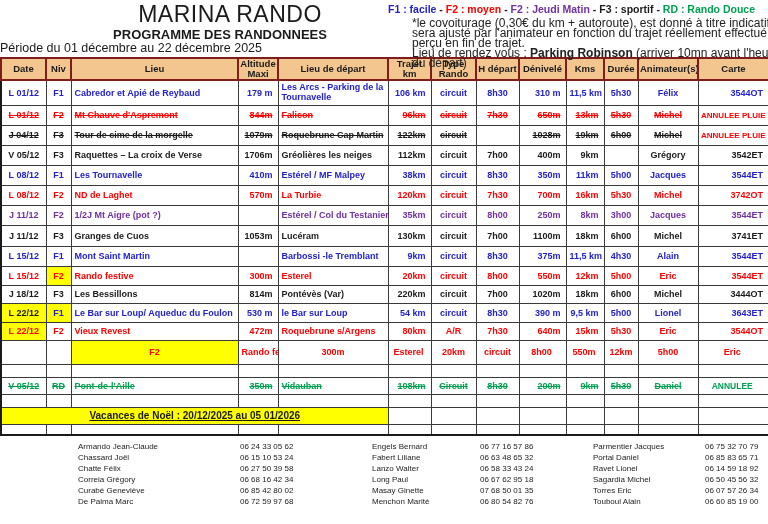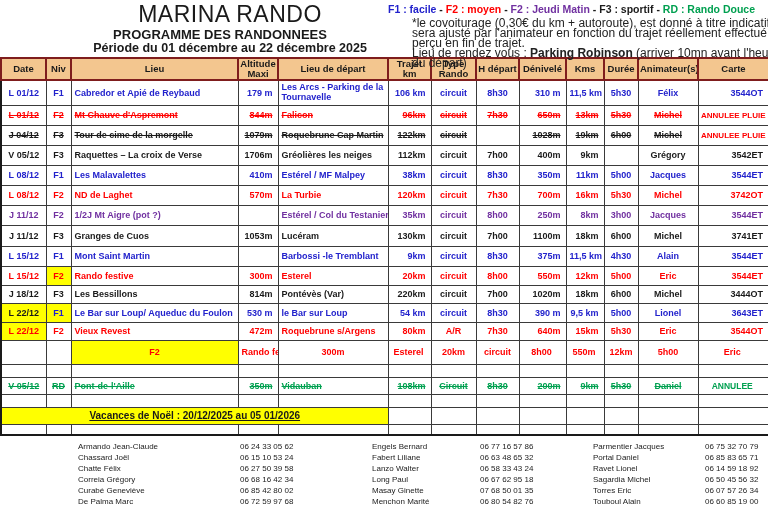--- a/index.html
+++ b/index.html
@@ -3,22 +3,22 @@
 <meta charset="utf-8">
 <style>
   html,body{margin:0;padding:0;}
   body{width:768px;height:524px;background:#fff;overflow:hidden;
        font-family:"Liberation Sans",sans-serif;color:#1a1a1a;}
   .top{position:relative;height:57px;}
   .title{position:absolute;left:0;top:1px;width:460px;text-align:center;
          font-size:23px;letter-spacing:.5px;}
   .subtitle{position:absolute;left:0;top:27px;width:440px;text-align:center;
          font-size:13px;font-weight:bold;}
-  .period{position:absolute;left:0;top:41px;width:460px;text-align:center;
-         font-size:12.5px;font-weight:bold;}
+  .period{position:absolute;left:0;top:41px;width:460px;
+         font-size:12.5px;font-weight:normal;}
   .legend{position:absolute;left:388px;top:3px;font-size:10.5px;font-weight:bold;white-space:nowrap;}
   .legend .sep{color:#1a1a1a;}
   .notes{position:absolute;left:412px;top:19px;width:376px;font-size:12px;line-height:9.8px;color:#222;}
   .notes .n2{margin-top:1px;}
   table{border-collapse:collapse;table-layout:fixed;width:768px;border:2px solid #1a1a1a;}
   thead tr{border-bottom:2px solid #1a1a1a;}
   th{background:var(--header_bg);border:2px solid #7f1d1d;font-size:9.5px;line-height:10px;
      padding:0 1px;font-weight:bold;overflow:hidden;}
   td{border:1px solid #3a3a3a;font-size:9px;font-weight:bold;padding:0 3px;
      overflow:hidden;white-space:nowrap;}
@@ -140,21 +140,21 @@
         <td class="ac c-black">7h00</td>
         <td class="ar c-black">400m</td>
         <td class="ar c-black">9km</td>
         <td class="ac c-black"></td>
         <td class="ac c-black">Grégory</td>
         <td class="ar c-black">3542ET</td>
       </tr>
       <tr style="height: 20px;">
         <td class="ac c-blue">L 08/12</td>
         <td class="ac c-blue">F1</td>
-        <td class="al c-blue">Les Malavalettes</td>
+        <td class="al c-blue">Les Tournavelle</td>
         <td class="ar c-blue">410m</td>
         <td class="al c-blue">Estérel / MF Malpey</td>
         <td class="ar c-blue">38km</td>
         <td class="ac c-blue">circuit</td>
         <td class="ac c-blue">8h30</td>
         <td class="ar c-blue">350m</td>
         <td class="ar c-blue">11km</td>
         <td class="ac c-blue">5h00</td>
         <td class="ac c-blue">Jacques</td>
         <td class="ar c-blue">3544ET</td>

